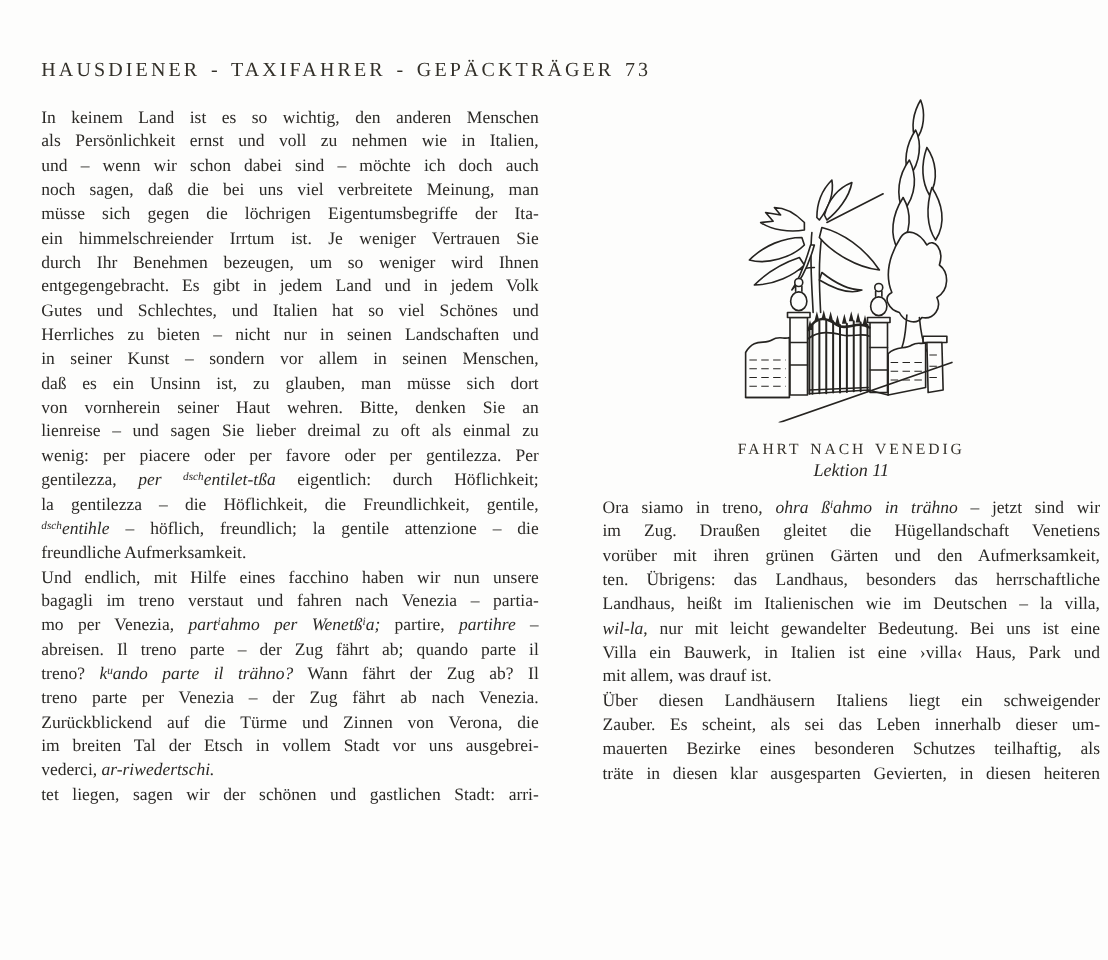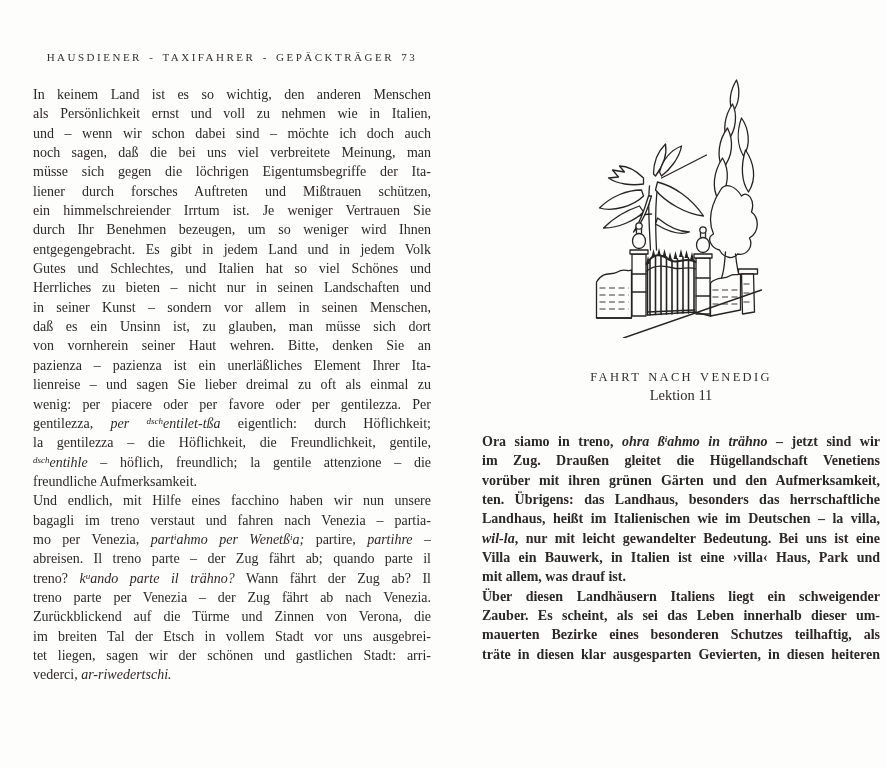--- a/index.html
+++ b/index.html
@@ -9,94 +9,93 @@
     position: relative;
     overflow: hidden;
     font-family: "Liberation Serif", "DejaVu Serif", serif;
     color: #2b2926;
   }
   .page { position: absolute; }
   .left-page  { left: 33px;  top: 50px; width: 398px; }
   .right-page { left: 482px; top: 78px; width: 398px; }
 
   .running-head {
-    font-size: 11px; line-height: 14px;
+    font-size: 16px; line-height: 14px;
     letter-spacing: 2.5px; word-spacing: 2px;
     text-align: center; color: #333029;
     white-space: nowrap;
   }
   .left-body  { margin-top: 21px; }
-  .right-body { margin-top: 27px; font-weight: bold; }
+  .right-body { margin-top: 10px; }
 
   .tline {
     font-size: 14px; line-height: 19.35px; height: 19.35px;
     overflow: hidden;
     text-align: justify; text-align-last: justify;
   }
   .tline.last { text-align-last: left; }
   .it  { font-style: italic; }
   .sup { font-size: 9px; vertical-align: 3.8px; line-height: 0; }
 
   .illus-wrap { height: 262px; text-align: center; }
   .illus-wrap svg { display: inline-block; }
 
   .chapter-heading {
-    margin-top: 30px;
+    margin-top: 12px;
     font-size: 12.5px; line-height: 15px;
     letter-spacing: 2.3px; word-spacing: 2px;
     text-align: center; color: #333029;
     white-space: nowrap;
   }
   .chapter-sub {
+    font-style: italic;
     font-size: 14.5px; line-height: 20px;
     text-align: center;
   }
 
   .ink { stroke: #262421; fill: none; stroke-width: 1.3; stroke-linecap: round; stroke-linejoin: round; }
   .ink-fill { stroke: #262421; fill: #fdfdfc; stroke-width: 1.3; stroke-linecap: round; stroke-linejoin: round; }
   .ink-solid { fill: #262421; stroke: none; }
   .brick { stroke: #262421; stroke-width: 0.9; stroke-dasharray: 6 3.5; fill: none; }
 </style>
 </head>
 <body>
 
 <div class="page left-page">
   <div class="running-head">HAUSDIENER - TAXIFAHRER - GEPÄCKTRÄGER 73</div>
   <div class="left-body">
       <div class="tline"><span>In keinem Land ist es so wichtig, den anderen Menschen</span></div>
       <div class="tline"><span>als Persönlichkeit ernst und voll zu nehmen wie in Italien,</span></div>
       <div class="tline"><span>und – wenn wir schon dabei sind – möchte ich doch auch</span></div>
       <div class="tline"><span>noch sagen, daß die bei uns viel verbreitete Meinung, man</span></div>
       <div class="tline"><span>müsse sich gegen die löchrigen Eigentumsbegriffe der Ita-</span></div>
-      <div class="tline"><span>liener durch forsches Auftreten und Mißtrauen schützen,</span></div>
       <div class="tline"><span>ein himmelschreiender Irrtum ist. Je weniger Vertrauen Sie</span></div>
       <div class="tline"><span>durch Ihr Benehmen bezeugen, um so weniger wird Ihnen</span></div>
       <div class="tline"><span>entgegengebracht. Es gibt in jedem Land und in jedem Volk</span></div>
       <div class="tline"><span>Gutes und Schlechtes, und Italien hat so viel Schönes und</span></div>
       <div class="tline"><span>Herrliches zu bieten – nicht nur in seinen Landschaften und</span></div>
       <div class="tline"><span>in seiner Kunst – sondern vor allem in seinen Menschen,</span></div>
       <div class="tline"><span>daß es ein Unsinn ist, zu glauben, man müsse sich dort</span></div>
       <div class="tline"><span>von vornherein seiner Haut wehren. Bitte, denken Sie an</span></div>
-      <div class="tline"><span>pazienza – pazienza ist ein unerläßliches Element Ihrer Ita-</span></div>
       <div class="tline"><span>lienreise – und sagen Sie lieber dreimal zu oft als einmal zu</span></div>
       <div class="tline"><span>wenig: per piacere oder per favore oder per gentilezza. Per</span></div>
       <div class="tline"><span>gentilezza, </span><span class="it">per </span><span class="it sup">dsch</span><span class="it">entilet-tßa</span><span> eigentlich: durch Höflichkeit;</span></div>
       <div class="tline"><span>la gentilezza – die Höflichkeit, die Freundlichkeit, gentile,</span></div>
       <div class="tline"><span class="it sup">dsch</span><span class="it">entihle</span><span> – höflich, freundlich; la gentile attenzione – die</span></div>
       <div class="tline last"><span>freundliche Aufmerksamkeit.</span></div>
       <div class="tline"><span>Und endlich, mit Hilfe eines facchino haben wir nun unsere</span></div>
       <div class="tline"><span>bagagli im treno verstaut und fahren nach Venezia – partia-</span></div>
       <div class="tline"><span>mo per Venezia, </span><span class="it">part</span><span class="it sup">i</span><span class="it">ahmo per Wenetß</span><span class="it sup">i</span><span class="it">a;</span><span> partire, </span><span class="it">partihre</span><span> –</span></div>
       <div class="tline"><span>abreisen. Il treno parte – der Zug fährt ab; quando parte il</span></div>
       <div class="tline"><span>treno? </span><span class="it">k</span><span class="it sup">u</span><span class="it">ando parte il trähno?</span><span> Wann fährt der Zug ab? Il</span></div>
       <div class="tline"><span>treno parte per Venezia – der Zug fährt ab nach Venezia.</span></div>
       <div class="tline"><span>Zurückblickend auf die Türme und Zinnen von Verona, die</span></div>
       <div class="tline"><span>im breiten Tal der Etsch in vollem Stadt vor uns ausgebrei-</span></div>
+      <div class="tline last"><span>vederci, </span><span class="it">ar-riwedertschi.</span></div>
       <div class="tline"><span>tet liegen, sagen wir der schönen und gastlichen Stadt: arri-</span></div>
-      <div class="tline last"><span>vederci, </span><span class="it">ar-riwedertschi.</span></div>
     </div>
 </div>
 
 <div class="page right-page">
   <div class="illus-wrap">
     <svg viewBox="0 0 175 260" width="178" height="260" aria-hidden="true">
 
       <g>
         <path class="ink" d="M57,172 C56,150 54,128 56,108"></path>
         <path class="ink" d="M63,172 C62,152 61,132 64,110"></path>

